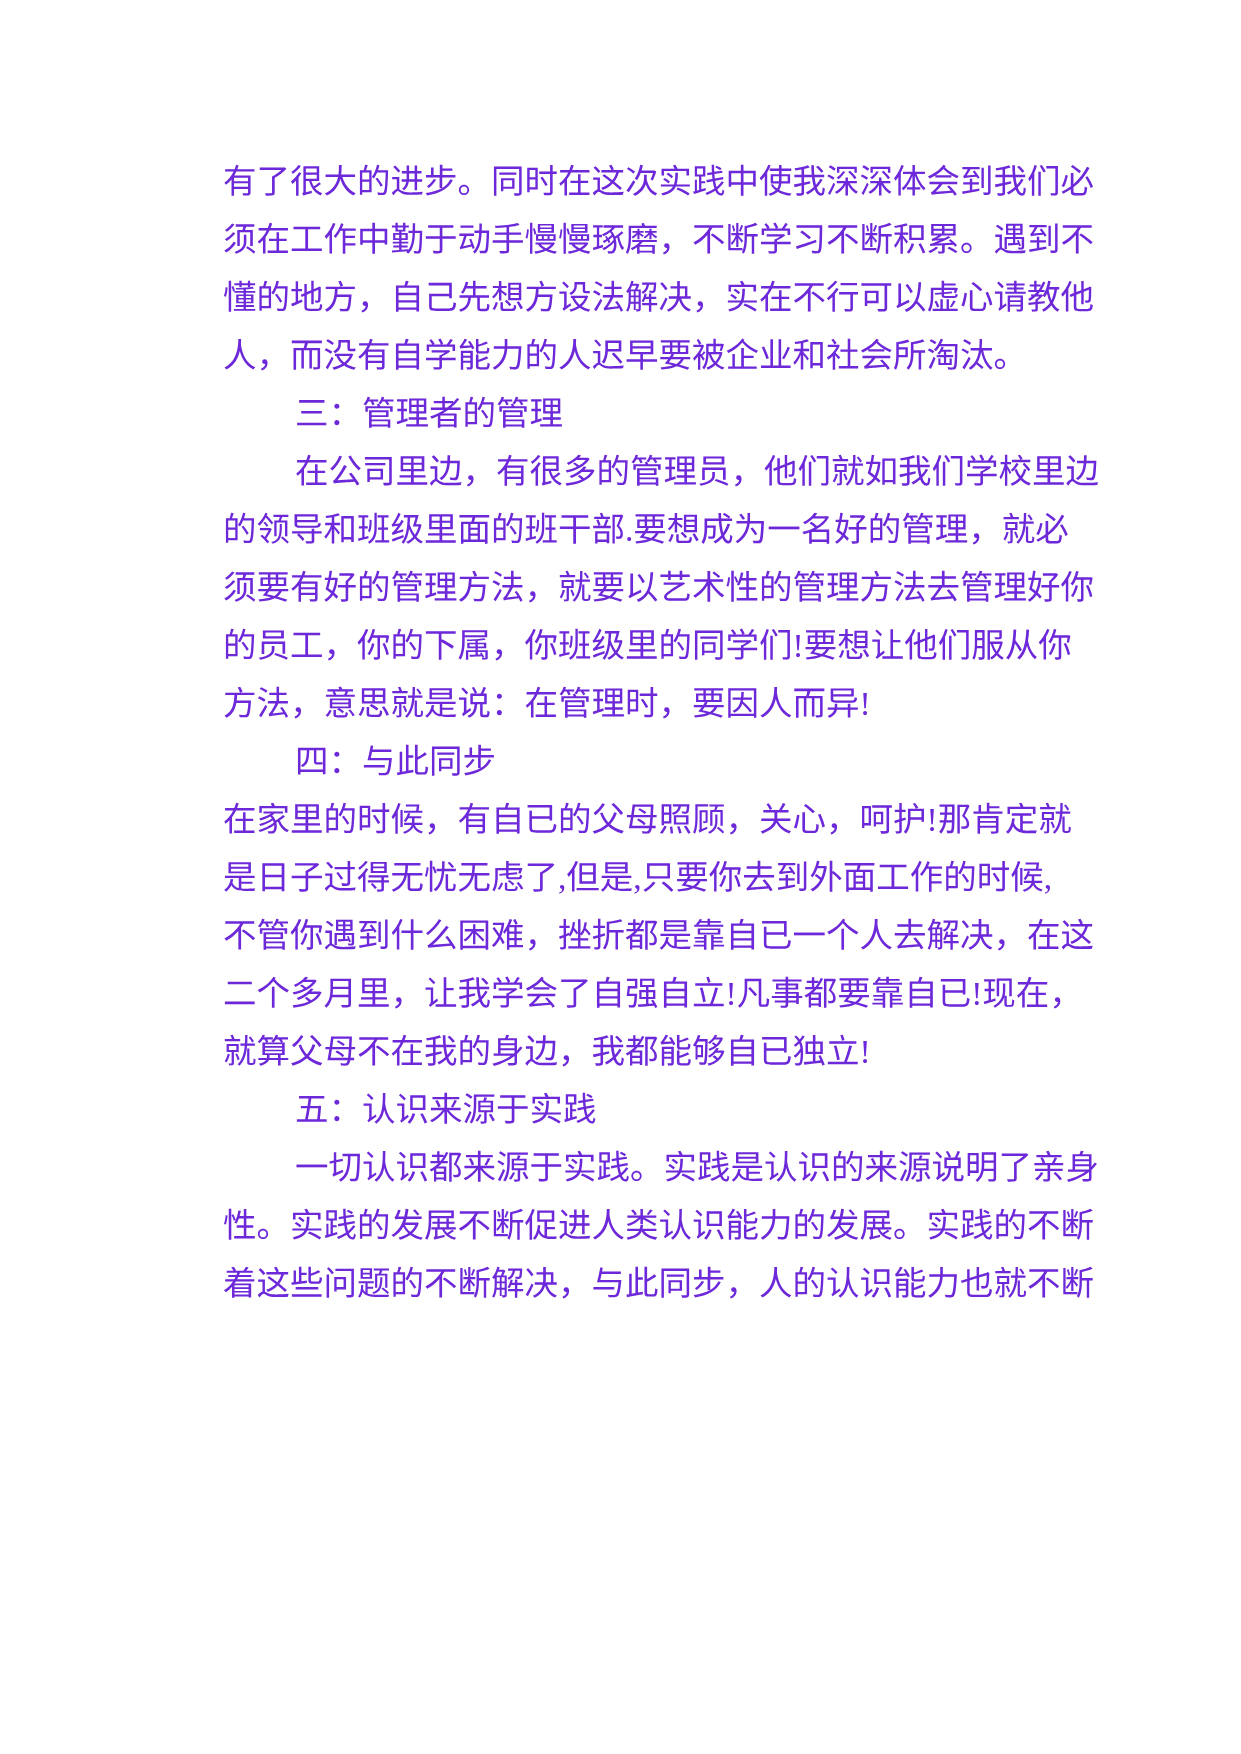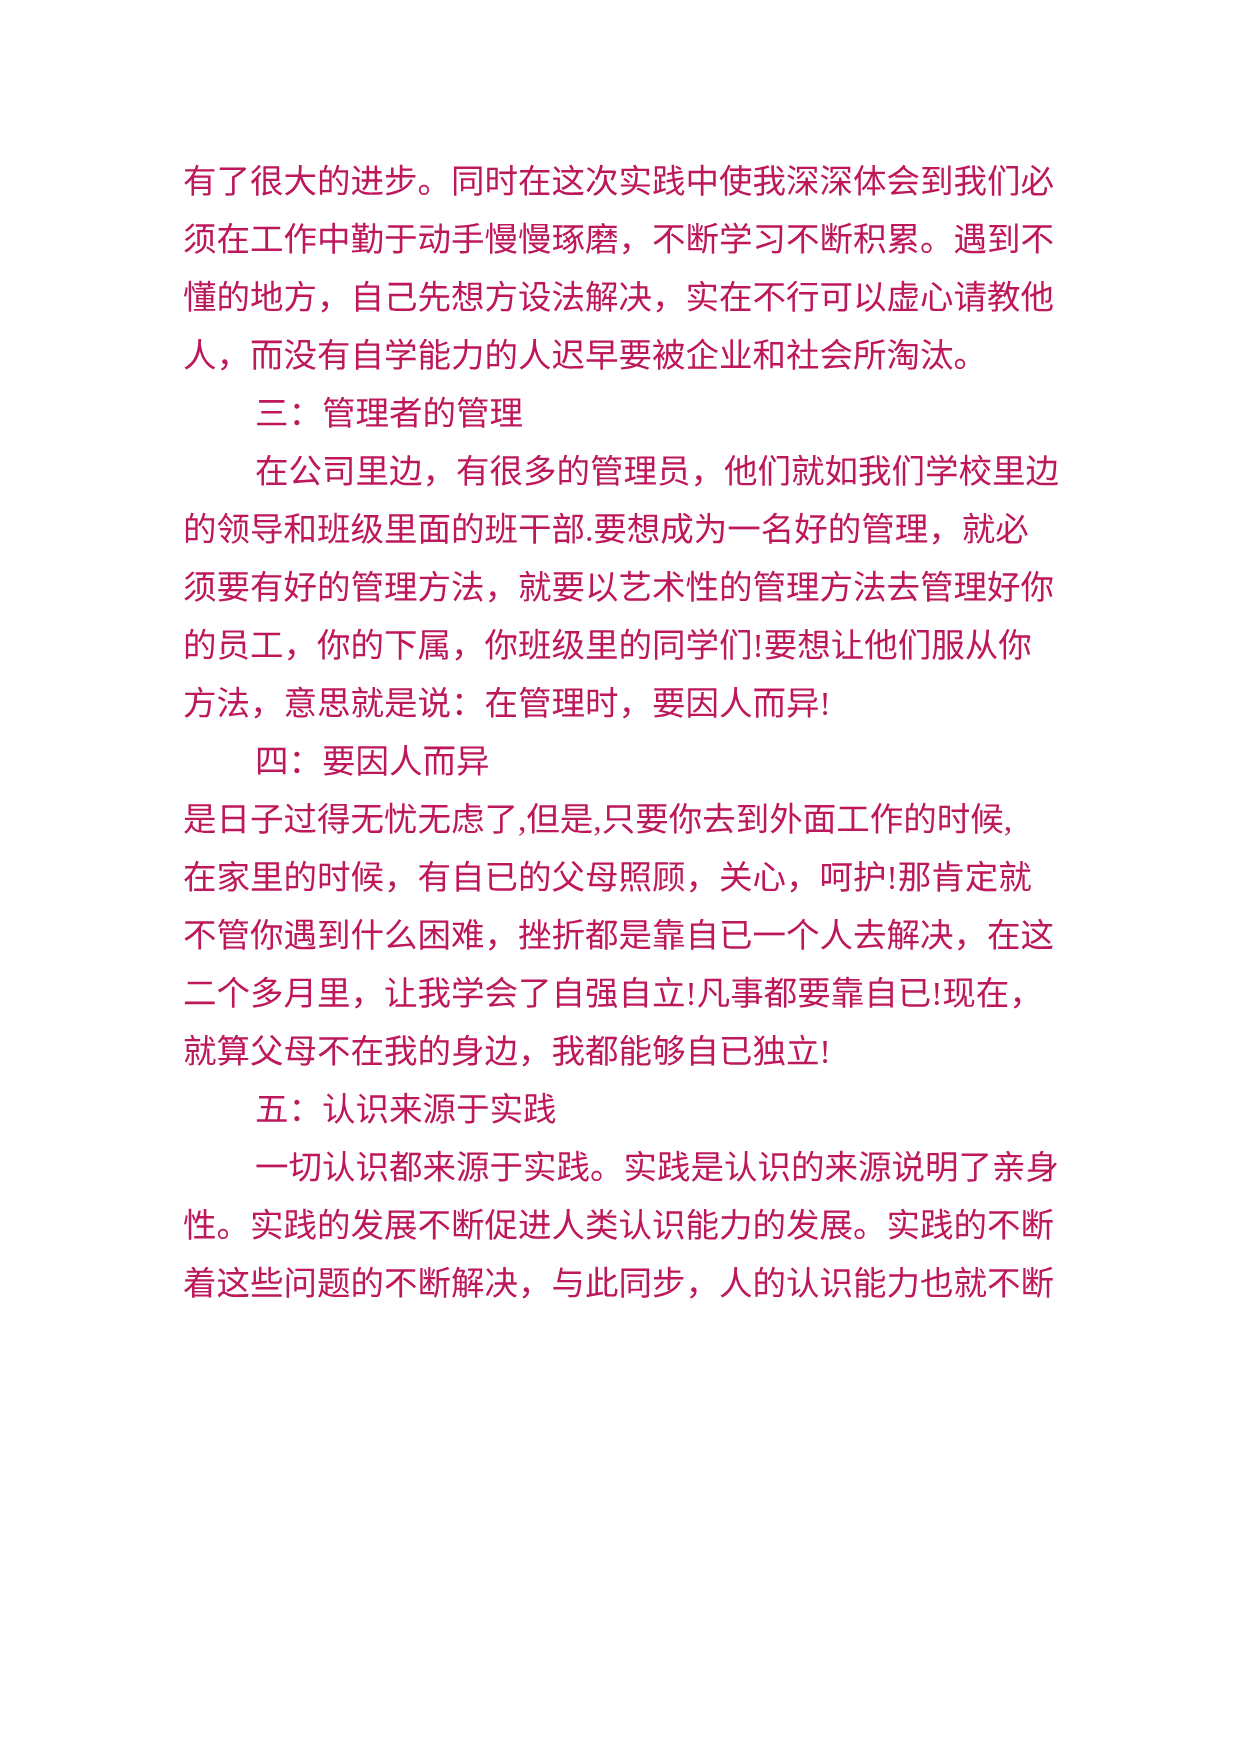--- a/index.html
+++ b/index.html
@@ -33,34 +33,34 @@
     padding-left: 72px;
   }
   .line.heading {
     font-weight: 400; 
   }
 </style>
 </head>
 <body>
 
 <div class="page">
-  <div class="doc-body" id="doc-body" style="color: #be185d;">
+  <div class="doc-body" id="doc-body" style="color: #6d28d9; margin-left: 40px;">
       <div class="line">有了很大的进步。同时在这次实践中使我深深体会到我们必</div>
       <div class="line">须在工作中勤于动手慢慢琢磨，不断学习不断积累。遇到不</div>
       <div class="line">懂的地方，自己先想方设法解决，实在不行可以虚心请教他</div>
       <div class="line">人，而没有自学能力的人迟早要被企业和社会所淘汰。</div>
       <div class="line indent heading">三：管理者的管理</div>
       <div class="line indent">在公司里边，有很多的管理员，他们就如我们学校里边</div>
       <div class="line">的领导和班级里面的班干部.要想成为一名好的管理，就必</div>
       <div class="line">须要有好的管理方法，就要以艺术性的管理方法去管理好你</div>
       <div class="line">的员工，你的下属，你班级里的同学们!要想让他们服从你</div>
       <div class="line">方法，意思就是说：在管理时，要因人而异!</div>
-      <div class="line indent heading">四：要因人而异</div>
+      <div class="line indent heading">四：与此同步</div>
+      <div class="line">在家里的时候，有自已的父母照顾，关心，呵护!那肯定就</div>
       <div class="line">是日子过得无忧无虑了,但是,只要你去到外面工作的时候,</div>
-      <div class="line">在家里的时候，有自已的父母照顾，关心，呵护!那肯定就</div>
       <div class="line">不管你遇到什么困难，挫折都是靠自已一个人去解决，在这</div>
       <div class="line">二个多月里，让我学会了自强自立!凡事都要靠自已!现在，</div>
       <div class="line">就算父母不在我的身边，我都能够自已独立!</div>
       <div class="line indent heading">五：认识来源于实践</div>
       <div class="line indent">一切认识都来源于实践。实践是认识的来源说明了亲身</div>
       <div class="line">性。实践的发展不断促进人类认识能力的发展。实践的不断</div>
       <div class="line">着这些问题的不断解决，与此同步，人的认识能力也就不断</div>
     </div>
 </div>
 

